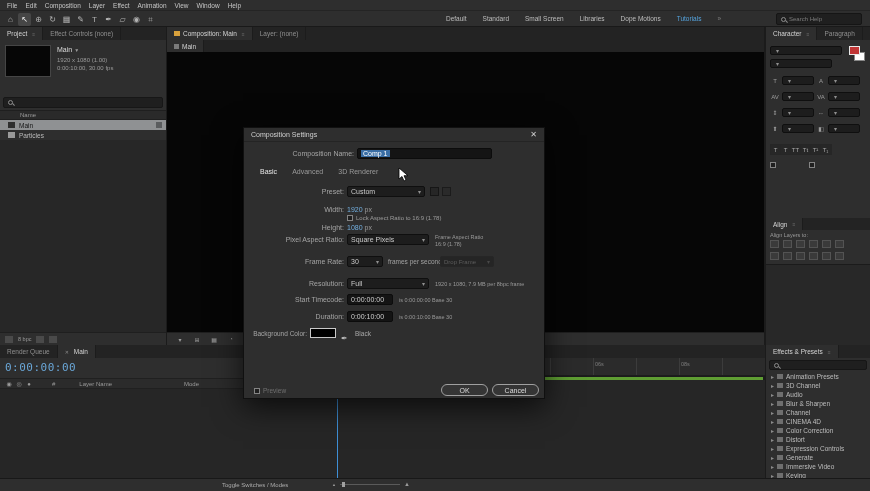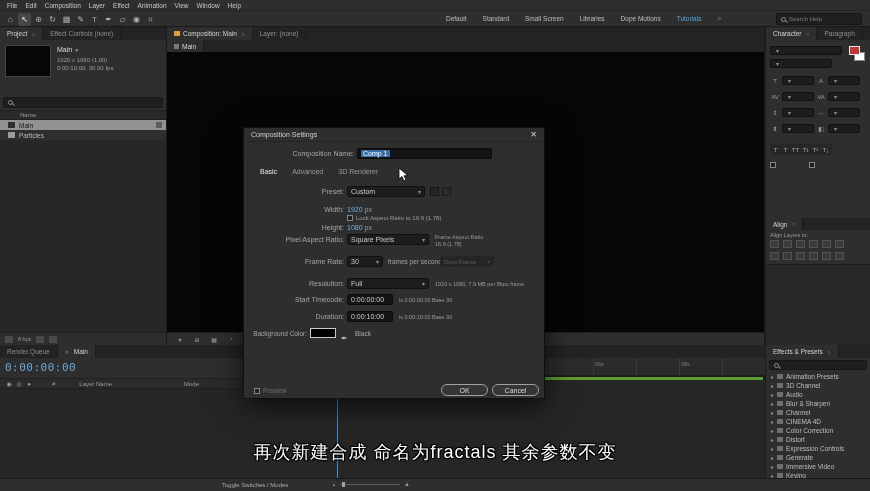--- a/index.html
+++ b/index.html
@@ -428,15 +428,14 @@
       </div>
     <div class="btn" style="left:248px;top:256px;width:47px;height:12px">
         <span>Cancel</span>
       </div>
   </div>
 
   <svg class="abs" style="left:398px;top:167px;z-index:110" width="11" height="15">
     <path d="M1,1 L1,12 L4,9.5 L6,14 L8,13 L6,8.7 L10,8.7 Z" fill="#ffffff" stroke="#000000" stroke-width="0.8"></path>
   </svg>
 
-  <div class="subtitle">再次新建合成 命名为fractals 其余参数不变</div>
 
 </div>
 
 </body></html>

